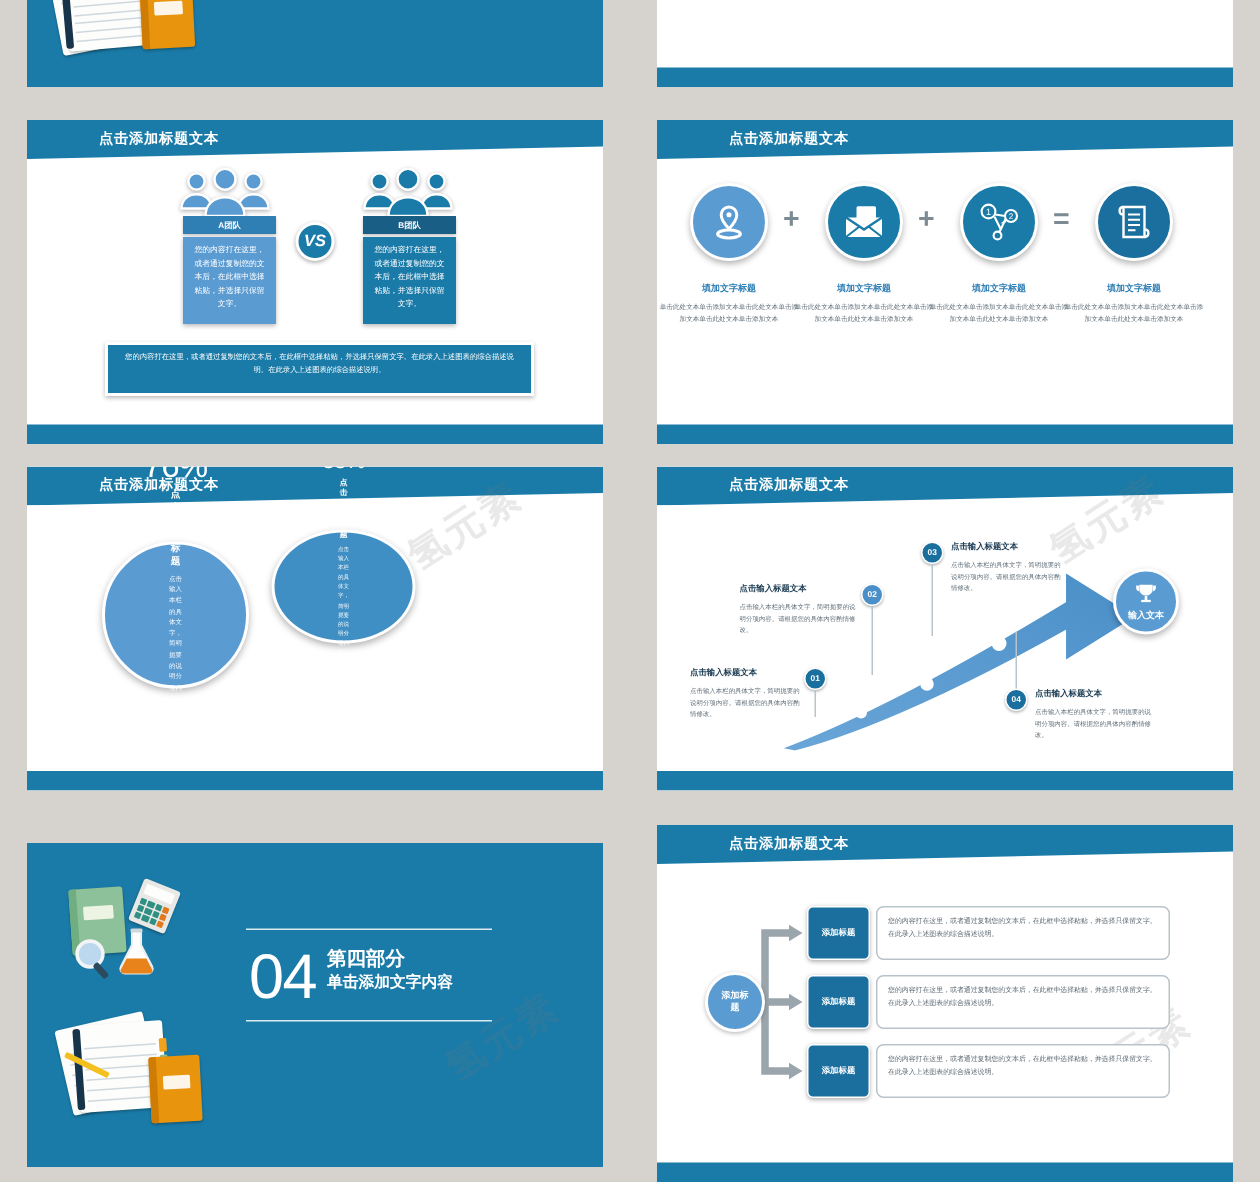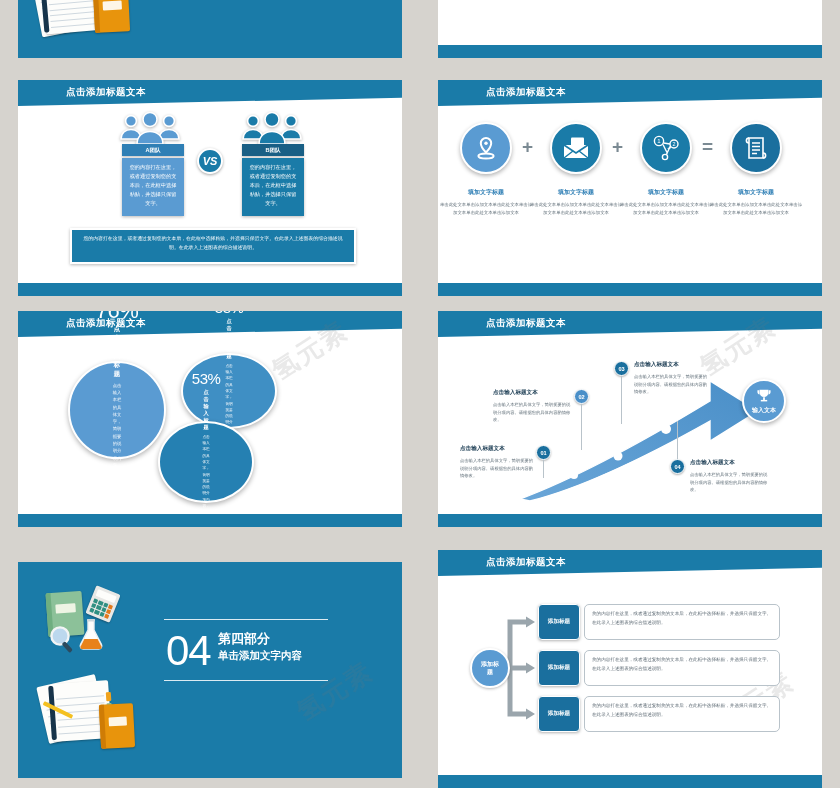--- a/index.html
+++ b/index.html
@@ -326,25 +326,20 @@
       <div class="ttl" style="font-size:6.4px;">点击输入标题</div>
       <div class="dsc" style="font-size:4.3px;">点击输入本栏的具体文字，简明扼要的说明分项内容，请根据您的具体内容酌情修改。</div>
     </div>
 
     <div class="pct" style="left:163px; top:42px; width:76px; height:76px; background:#3f8fc4;">
       <div class="num" style="font-size:15px;">38%</div>
       <div class="ttl" style="font-size:5.2px;">点击输入标题</div>
       <div class="dsc" style="font-size:3.7px;">点击输入本栏的具体文字，简明扼要的说明分项内容，请根据您的具体内容酌情修改。</div>
     </div>
 
-    <div class="pct" style="left:140px; top:110px; width:82px; height:82px; background:#2580b2;">
-      <div class="num" style="font-size:15px;">53%</div>
-      <div class="ttl" style="font-size:5.2px;">点击输入标题</div>
-      <div class="dsc" style="font-size:3.7px;">点击输入本栏的具体文字，简明扼要的说明分项内容，请根据您的具体内容酌情修改。</div>
-    </div>
 
 
     <div class="ftr"></div>
   </div>
 
   <div class="slide" style="left:438px; top:311px; width:384px; height:216px;">
     <div class="hdr"></div>
     <div class="hdr-title">点击添加标题文本</div>
     <div class="wm" style="left:258px; top:18px;">氢元素</div>
 

